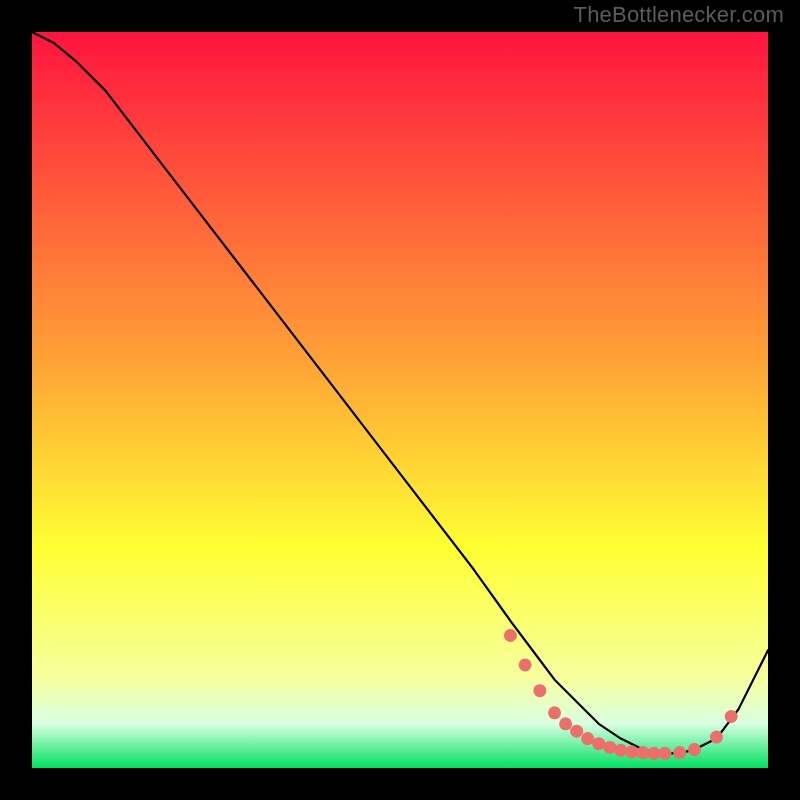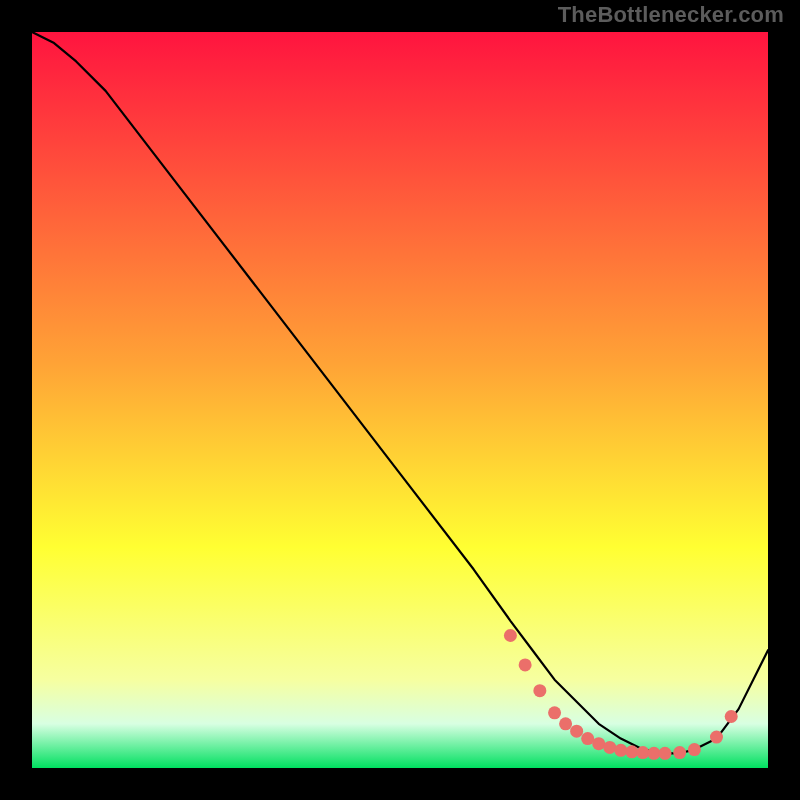--- a/index.html
+++ b/index.html
@@ -16,21 +16,21 @@
     width: 800px;
     height: 800px;
     background: #000;
   }
   .watermark {
     position: absolute;
     top: 2px;
     right: 16px;
     color: #5c5c5c;
     font-size: 22px;
-    font-weight: 700;
+    font-weight: 400;
     letter-spacing: 0.2px;
     z-index: 10;
   }
   .plot-area {
     position: absolute;
     left: 32px;
     top: 32px;
     width: 736px;
     height: 736px;
     overflow: hidden;

